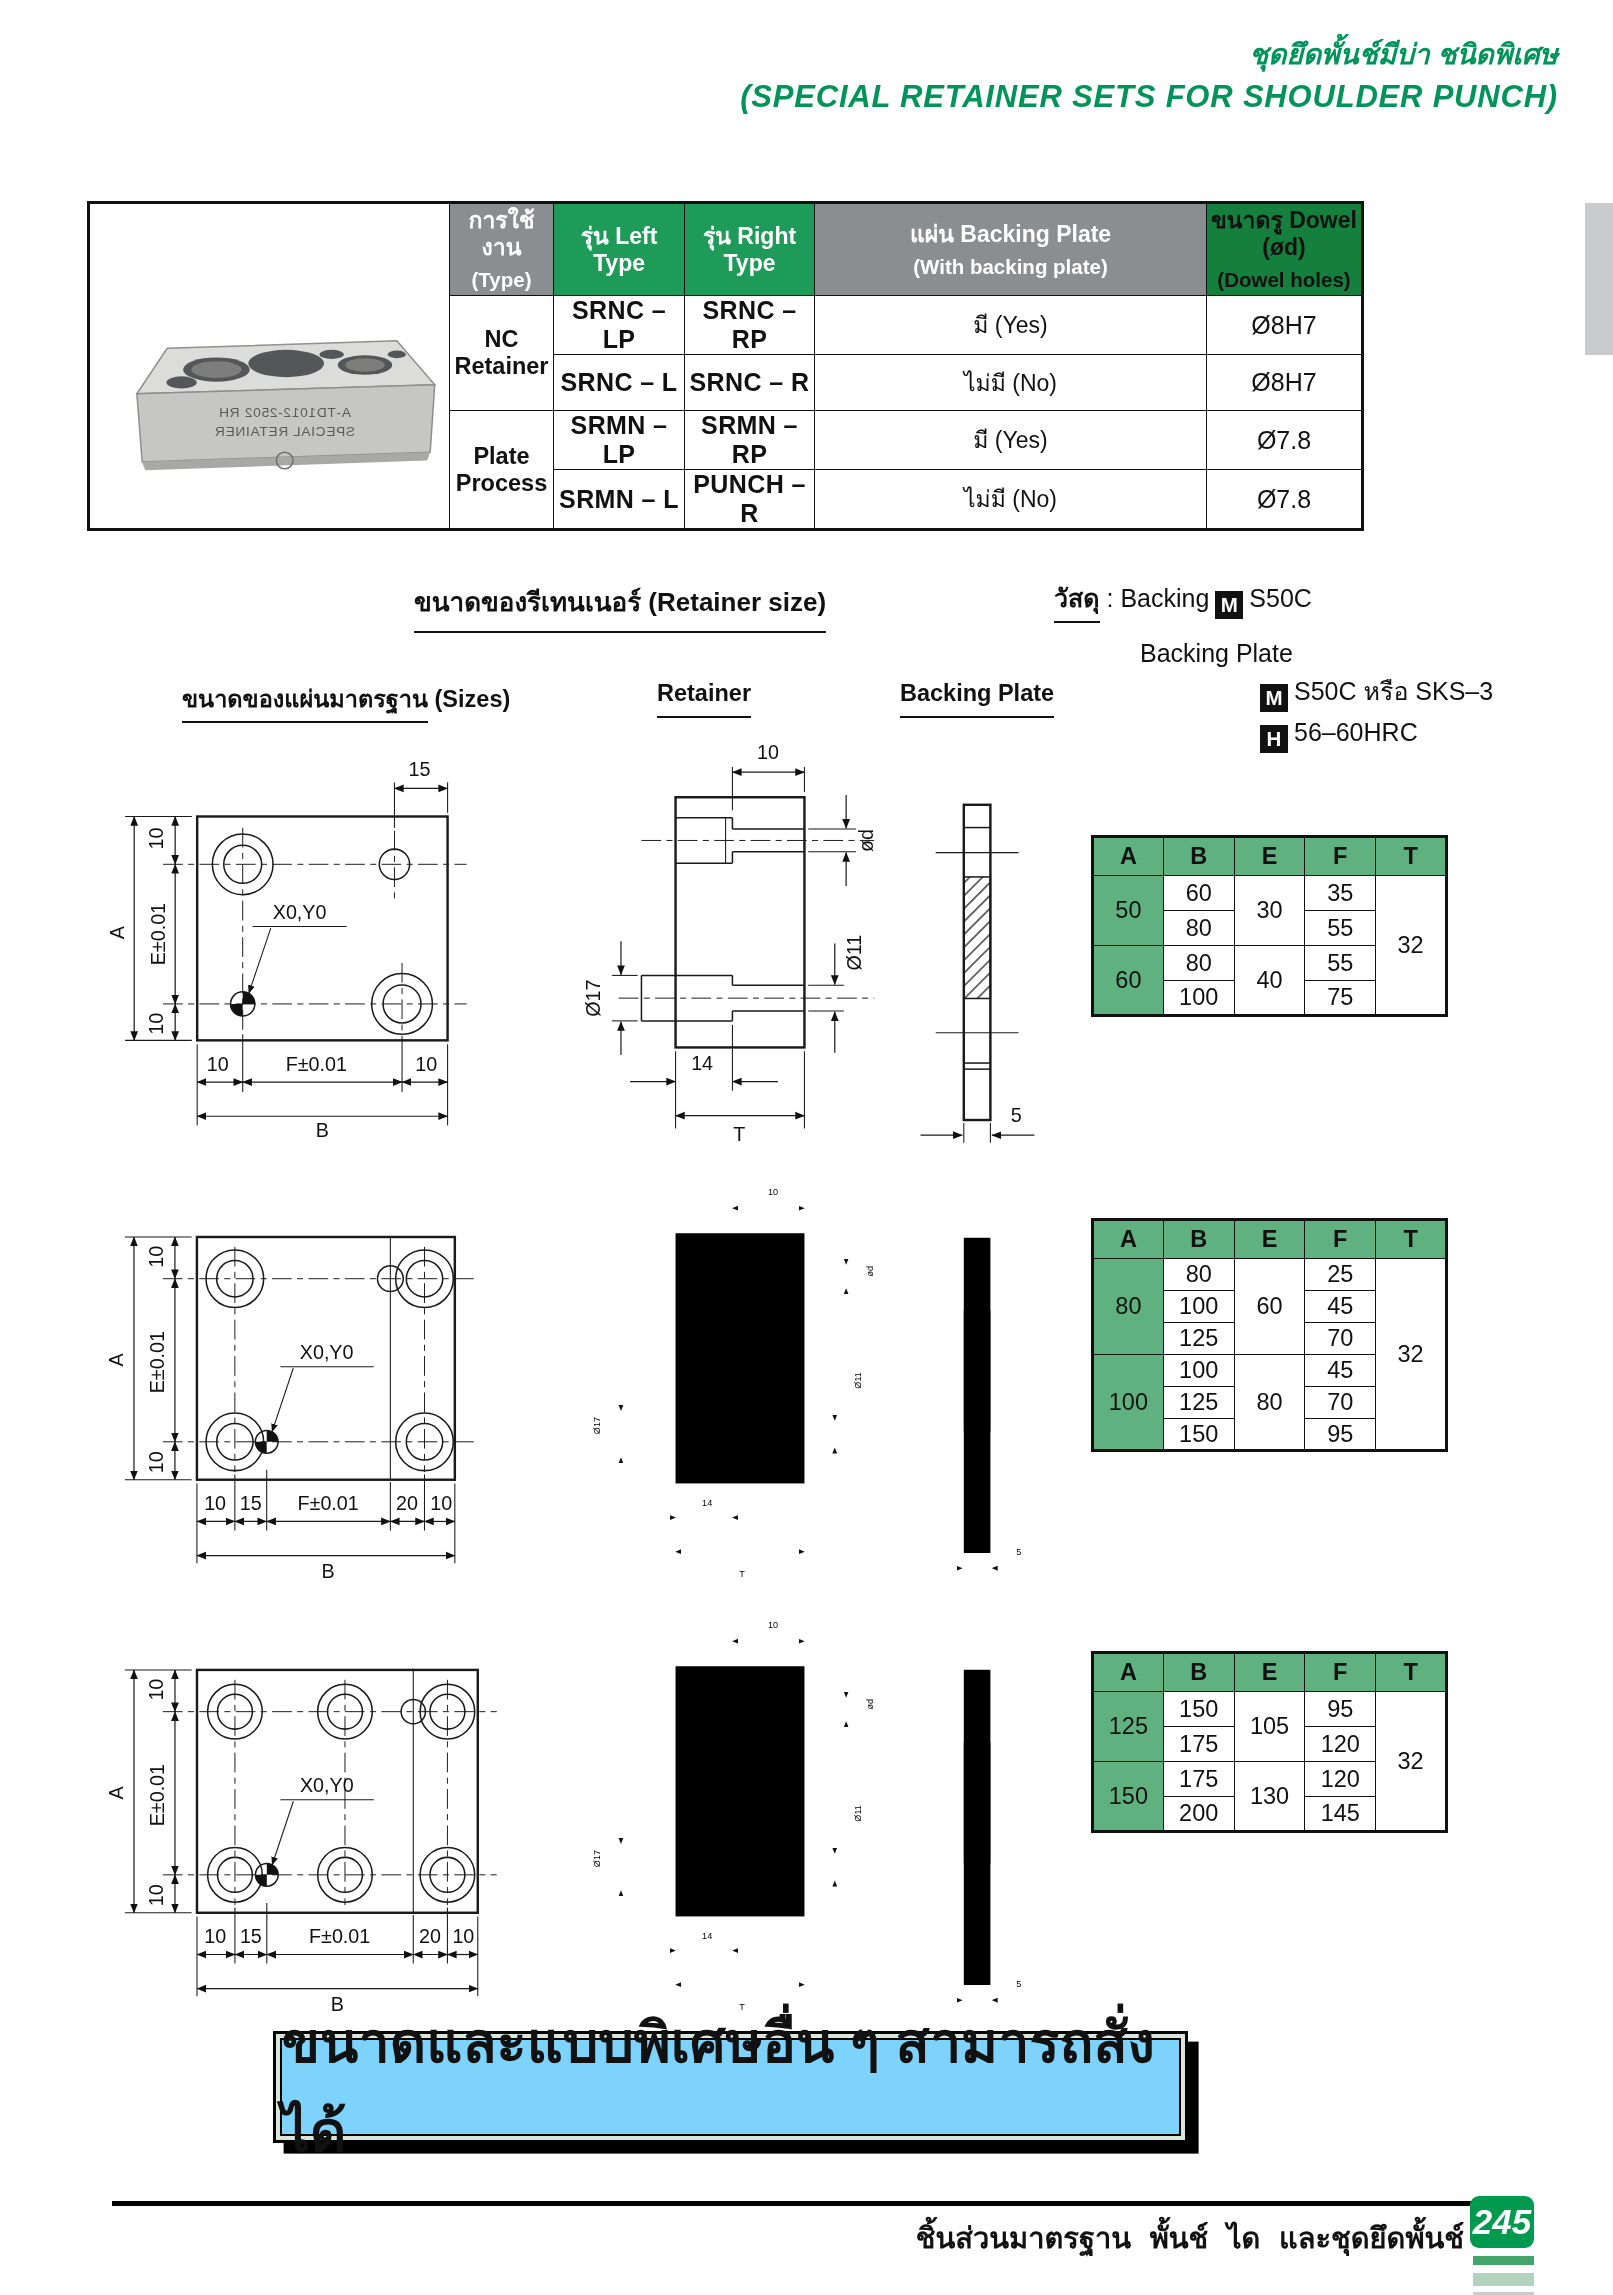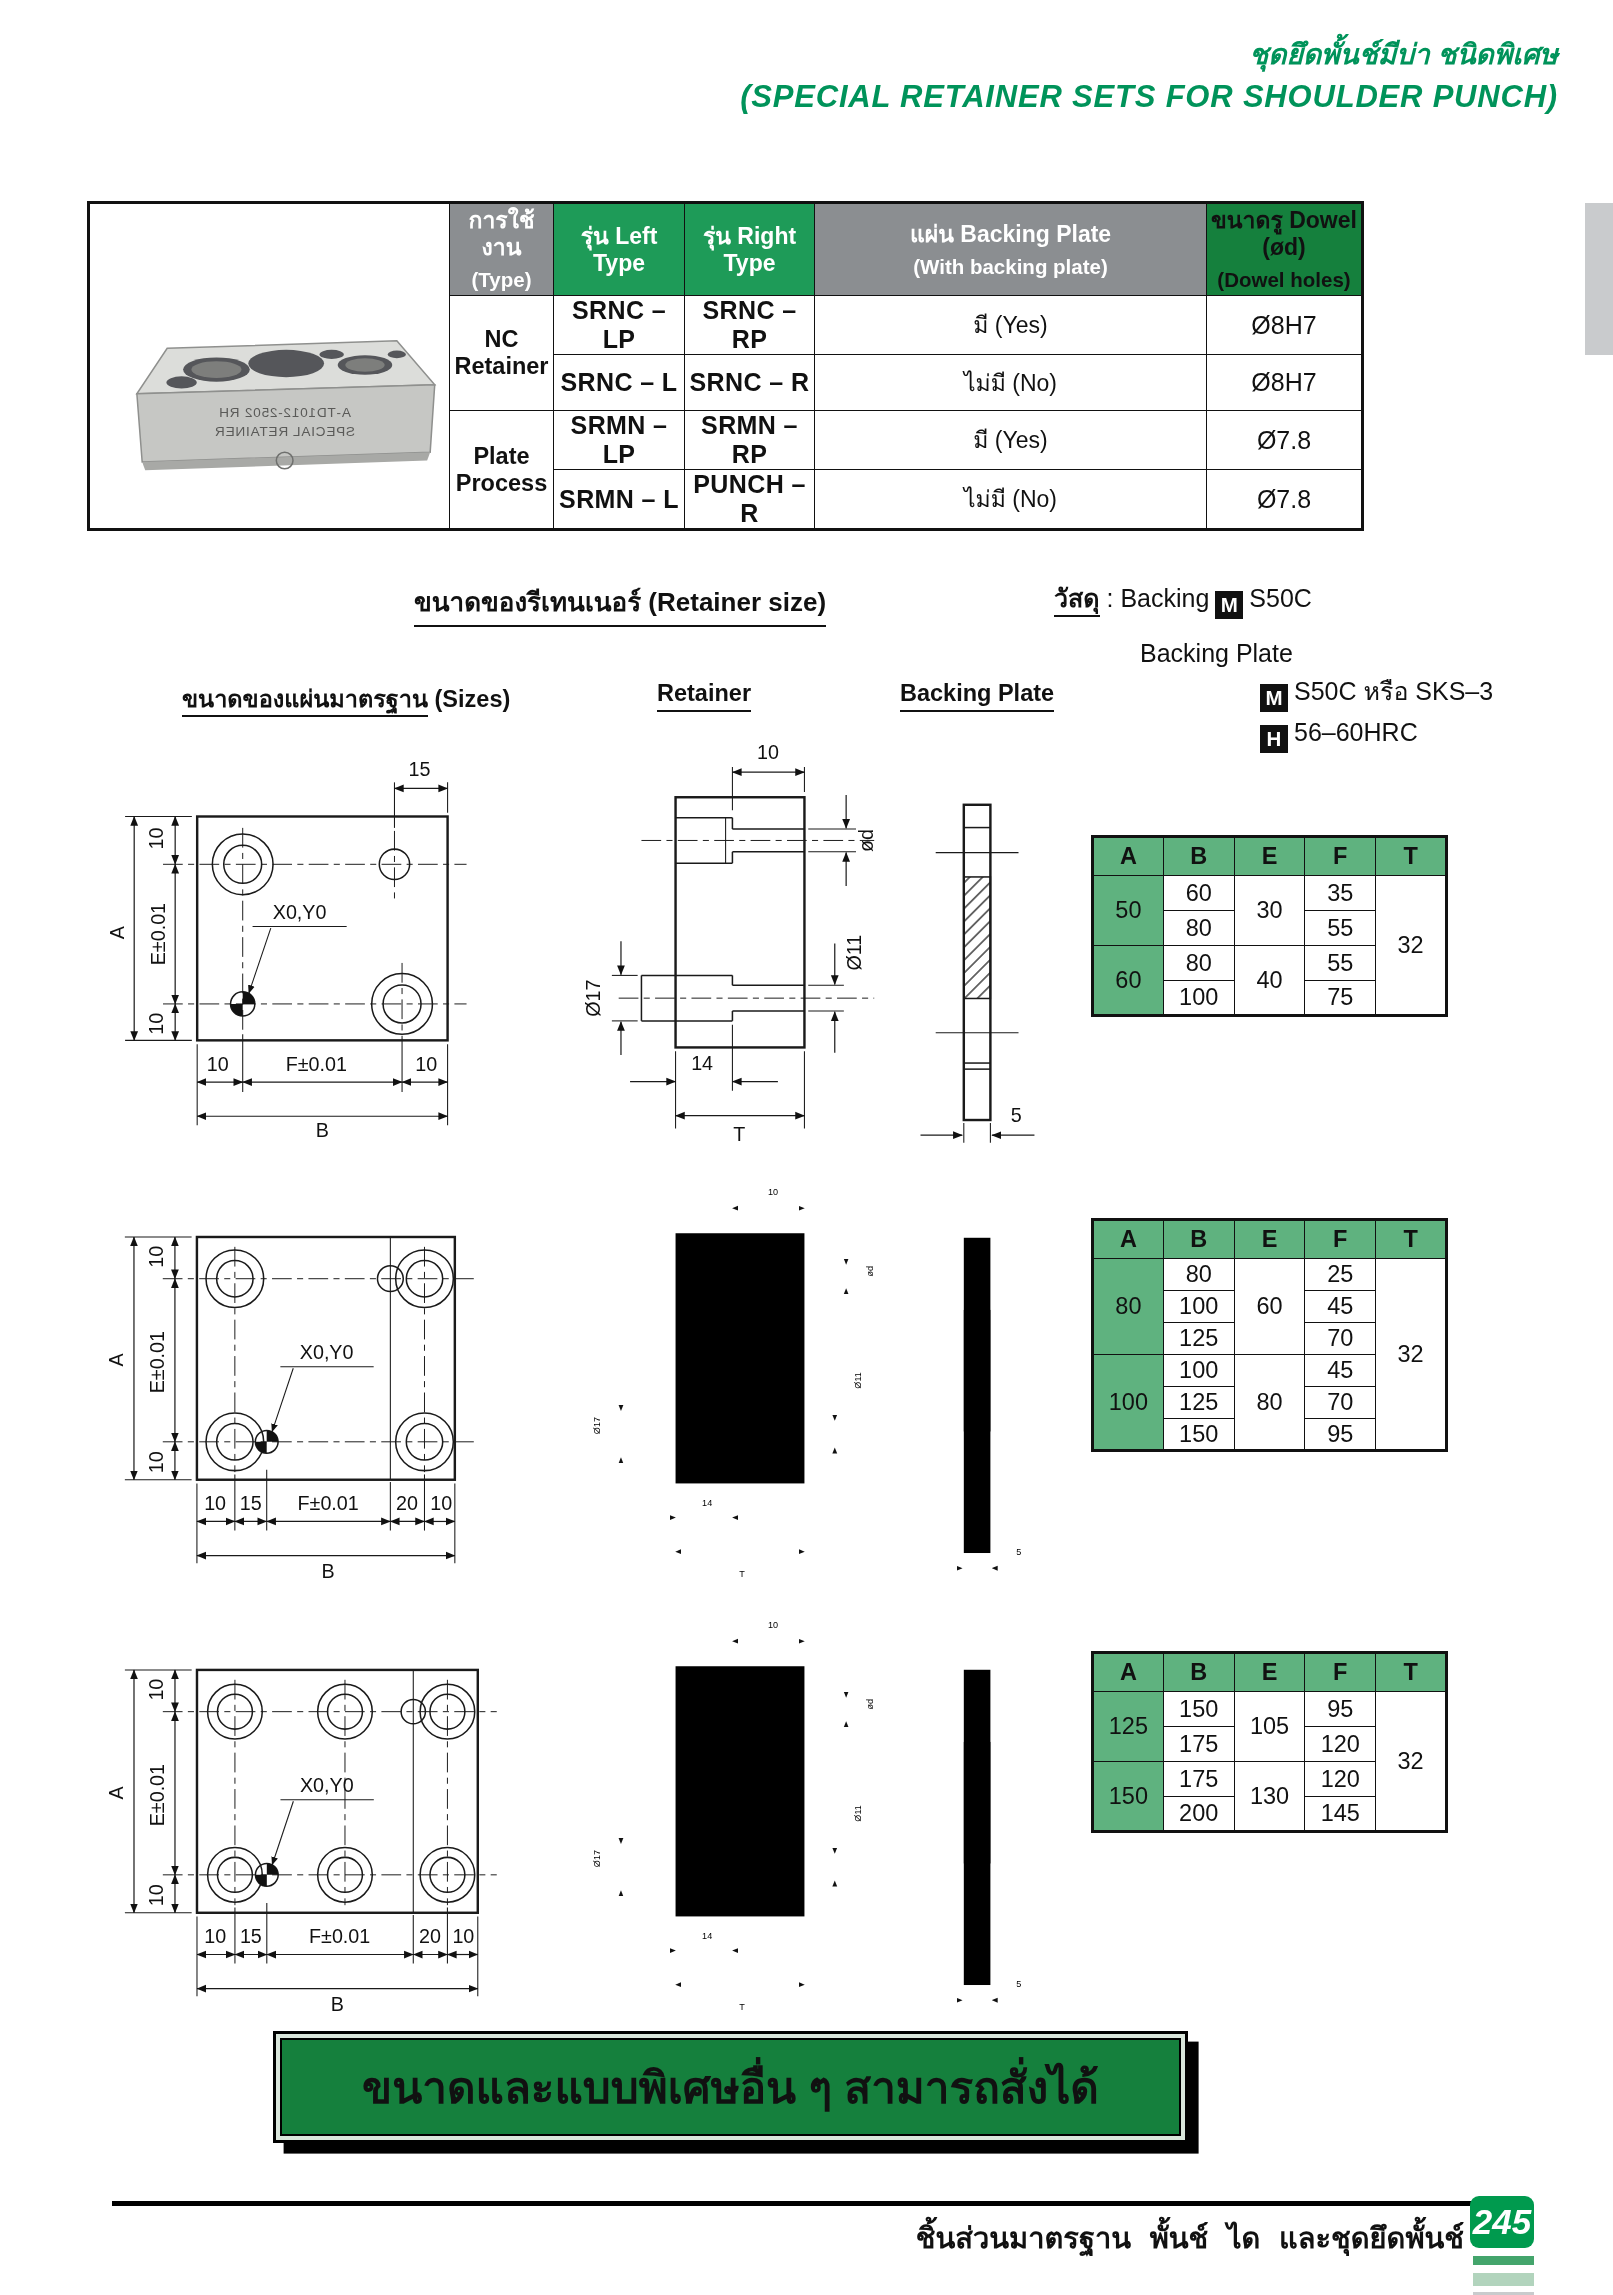--- a/index.html
+++ b/index.html
@@ -21,21 +21,21 @@
   .th-sub{font-size:20.5px;font-weight:bold;margin-top:9px;line-height:1.1}
   .ptable td.model{font-size:25px;font-weight:bold;letter-spacing:0.4px}
   .ptable td.typecell{font-size:23.5px;font-weight:bold}
   .ptable td.backing{font-size:23px}
   .ptable td.dowel{font-size:25px}
   .photo-cell{background:#fff}
 
   
   .abs{position:absolute;white-space:nowrap}
   .sec-heading{font-size:26px;font-weight:bold}
-  .h-underline{border-bottom:2.3px solid #111;padding-bottom:3px}
+  .h-underline{border-bottom:2.3px solid #111;padding-bottom:9px}
   .mat-line{font-size:25px}
   .mat-bold{font-weight:bold}
   .badge{display:inline-block;width:28px;height:28px;background:#111;color:#fff;font-weight:bold;
          font-size:20.5px;line-height:28px;text-align:center;vertical-align:-4.6px;margin:0 6px}
   .col-label{font-size:23.5px;font-weight:bold}
 
   
   svg.draw{position:absolute}
   .draw line,.draw rect,.draw circle,.draw path,.draw polyline{stroke:#1a1a1a;stroke-width:2;fill:none}
   .draw .thick{stroke-width:3.2}
@@ -49,22 +49,22 @@
   
   .size-table{position:absolute;border-collapse:collapse;table-layout:fixed;border:3.8px solid #111;background:#fff}
   .size-table th,.size-table td{border:1.9px solid #111;text-align:center;vertical-align:middle}
   .size-table th{background:#5fb27f;font-size:23.5px;font-weight:bold}
   .size-table td{font-size:23.5px}
   .size-table td.acell{background:#5fb27f}
 
   
   .banner{position:absolute;left:273px;top:2031px;width:915px;height:112px;border:3.8px solid #000;
           background:#d9e6db;box-shadow:10.6px 10.6px 0 0 #000;padding:3.8px;box-sizing:border-box}
-  .banner-inner{width:100%;height:100%;border:2.3px solid #000;box-sizing:border-box;background:#15803d;
-          display:flex;align-items:center;justify-content:center;font-size:44px;font-weight:bold}
+  .banner-inner{width:100%;height:100%;border:2.3px solid #000;box-sizing:border-box;background:#7dd3fc;
+          display:flex;align-items:center;justify-content:center;font-size:56px;font-weight:bold}
 
   
   .footer-line{position:absolute;left:112px;top:2201px;width:1391px;height:4.6px;background:#000}
   .footer-text{position:absolute;top:2215px;right:150px;font-size:29px;font-weight:bold;word-spacing:10.6px;white-space:nowrap}
   .page-badge{position:absolute;left:1470px;top:2196px;width:64px;height:52px;background:#009a4e;border-radius:9px;
           color:#fff;font-size:35px;font-weight:bold;font-style:italic;display:flex;align-items:center;justify-content:center}
   .strip1{position:absolute;left:1473px;top:2256px;width:61px;height:9px;background:#44a56c}
   .strip2{position:absolute;left:1473px;top:2273px;width:61px;height:13px;background:#b2d4bd}
   .strip3{position:absolute;left:1473px;top:2292px;width:61px;height:3.8px;background:#c9cbcd}
   .side-tab{position:absolute;left:1585px;top:203px;width:29px;height:152px;background:#c9cbcd}

